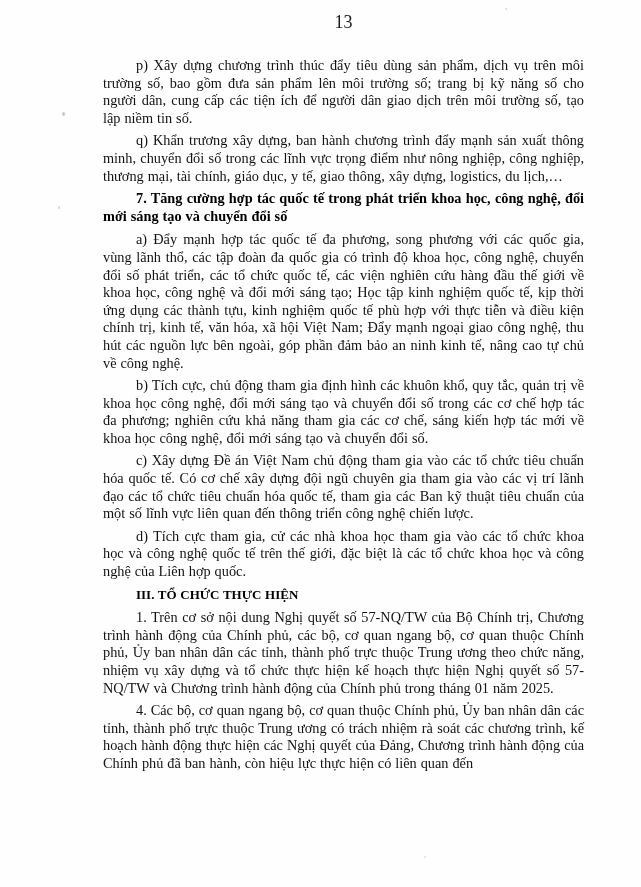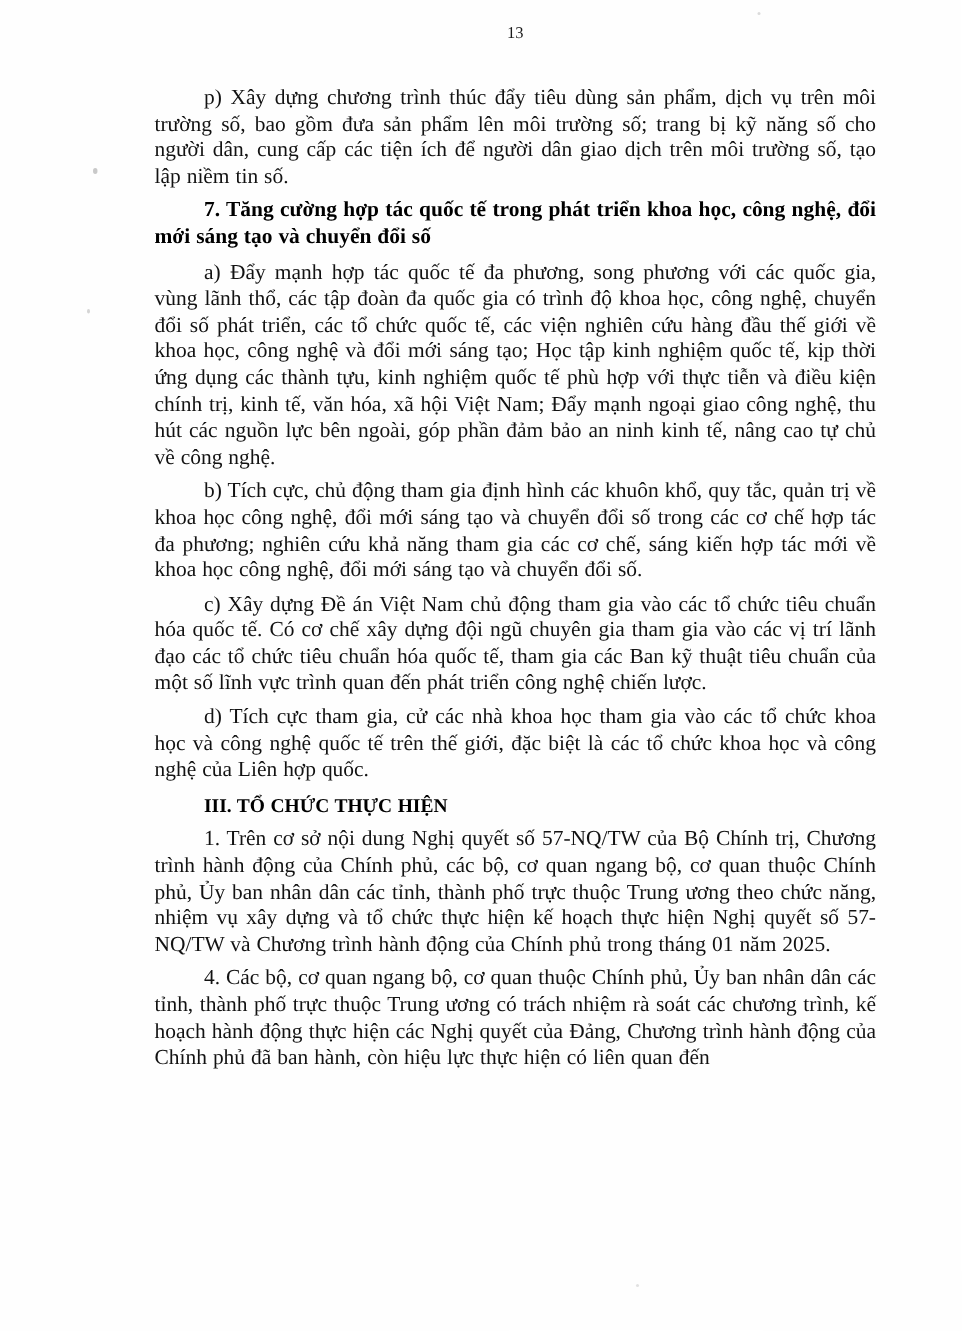--- a/index.html
+++ b/index.html
@@ -17,21 +17,21 @@
     overflow: hidden;
     font-family: "Liberation Serif", "DejaVu Serif", serif;
     color: #121212;
   }
   .page-number {
     position: absolute;
     top: 14px;
     left: 103px;
     width: 481px;
     text-align: center;
-    font-size: 11px;
+    font-size: 18px;
     line-height: 16px;
     color: #1a1a1a;
   }
   .content {
     position: absolute;
     top: 57px;
     left: 103px;
     width: 481px;
     font-family: Liberation Serif, serif;
   }
@@ -68,28 +68,29 @@
 <body>
 
 <div class="page">
 
   <div class="page-number">13</div>
 
   <div class="content">
 
     <p>p) Xây dựng chương trình thúc đẩy tiêu dùng sản phẩm, dịch vụ trên môi trường số, bao gồm đưa sản phẩm lên môi trường số; trang bị kỹ năng số cho người dân, cung cấp các tiện ích để người dân giao dịch trên môi trường số, tạo lập niềm tin số.</p>
 
+    <p>q) Khẩn trương xây dựng, ban hành chương trình đẩy mạnh sản xuất thông minh, chuyển đổi số trong các lĩnh vực trọng điểm như nông nghiệp, công nghiệp, thương mại, tài chính, giáo dục, y tế, giao thông, xây dựng, logistics, du lịch,…</p>
 
     <p class="heading">7. Tăng cường hợp tác quốc tế trong phát triển khoa học, công nghệ, đổi mới sáng tạo và chuyển đổi số</p>
 
     <p>a) Đẩy mạnh hợp tác quốc tế đa phương, song phương với các quốc gia, vùng lãnh thổ, các tập đoàn đa quốc gia có trình độ khoa học, công nghệ, chuyển đổi số phát triển, các tổ chức quốc tế, các viện nghiên cứu hàng đầu thế giới về khoa học, công nghệ và đổi mới sáng tạo; Học tập kinh nghiệm quốc tế, kịp thời ứng dụng các thành tựu, kinh nghiệm quốc tế phù hợp với thực tiễn và điều kiện chính trị, kinh tế, văn hóa, xã hội Việt Nam; Đẩy mạnh ngoại giao công nghệ, thu hút các nguồn lực bên ngoài, góp phần đảm bảo an ninh kinh tế, nâng cao tự chủ về công nghệ.</p>
 
     <p>b) Tích cực, chủ động tham gia định hình các khuôn khổ, quy tắc, quản trị về khoa học công nghệ, đổi mới sáng tạo và chuyển đổi số trong các cơ chế hợp tác đa phương; nghiên cứu khả năng tham gia các cơ chế, sáng kiến hợp tác mới về khoa học công nghệ, đổi mới sáng tạo và chuyển đổi số.</p>
 
-    <p>c) Xây dựng Đề án Việt Nam chủ động tham gia vào các tổ chức tiêu chuẩn hóa quốc tế. Có cơ chế xây dựng đội ngũ chuyên gia tham gia vào các vị trí lãnh đạo các tổ chức tiêu chuẩn hóa quốc tế, tham gia các Ban kỹ thuật tiêu chuẩn của một số lĩnh vực trình quan đến phát triển công nghệ chiến lược.</p>
+    <p>c) Xây dựng Đề án Việt Nam chủ động tham gia vào các tổ chức tiêu chuẩn hóa quốc tế. Có cơ chế xây dựng đội ngũ chuyên gia tham gia vào các vị trí lãnh đạo các tổ chức tiêu chuẩn hóa quốc tế, tham gia các Ban kỹ thuật tiêu chuẩn của một số lĩnh vực liên quan đến thông triển công nghệ chiến lược.</p>
 
     <p>d) Tích cực tham gia, cử các nhà khoa học tham gia vào các tổ chức khoa học và công nghệ quốc tế trên thế giới, đặc biệt là các tổ chức khoa học và công nghệ của Liên hợp quốc.</p>
 
     <p class="heading heading-major">III. TỔ CHỨC THỰC HIỆN</p>
 
     <p>1. Trên cơ sở nội dung Nghị quyết số 57-NQ/TW của Bộ Chính trị, Chương trình hành động của Chính phủ, các bộ, cơ quan ngang bộ, cơ quan thuộc Chính phủ, Ủy ban nhân dân các tỉnh, thành phố trực thuộc Trung ương theo chức năng, nhiệm vụ xây dựng và tổ chức thực hiện kế hoạch thực hiện Nghị quyết số 57-NQ/TW và Chương trình hành động của Chính phủ trong tháng 01 năm 2025.</p>
 
     <p>4. Các bộ, cơ quan ngang bộ, cơ quan thuộc Chính phủ, Ủy ban nhân dân các tỉnh, thành phố trực thuộc Trung ương có trách nhiệm rà soát các chương trình, kế hoạch hành động thực hiện các Nghị quyết của Đảng, Chương trình hành động của Chính phủ đã ban hành, còn hiệu lực thực hiện có liên quan đến</p>
 
   </div>

